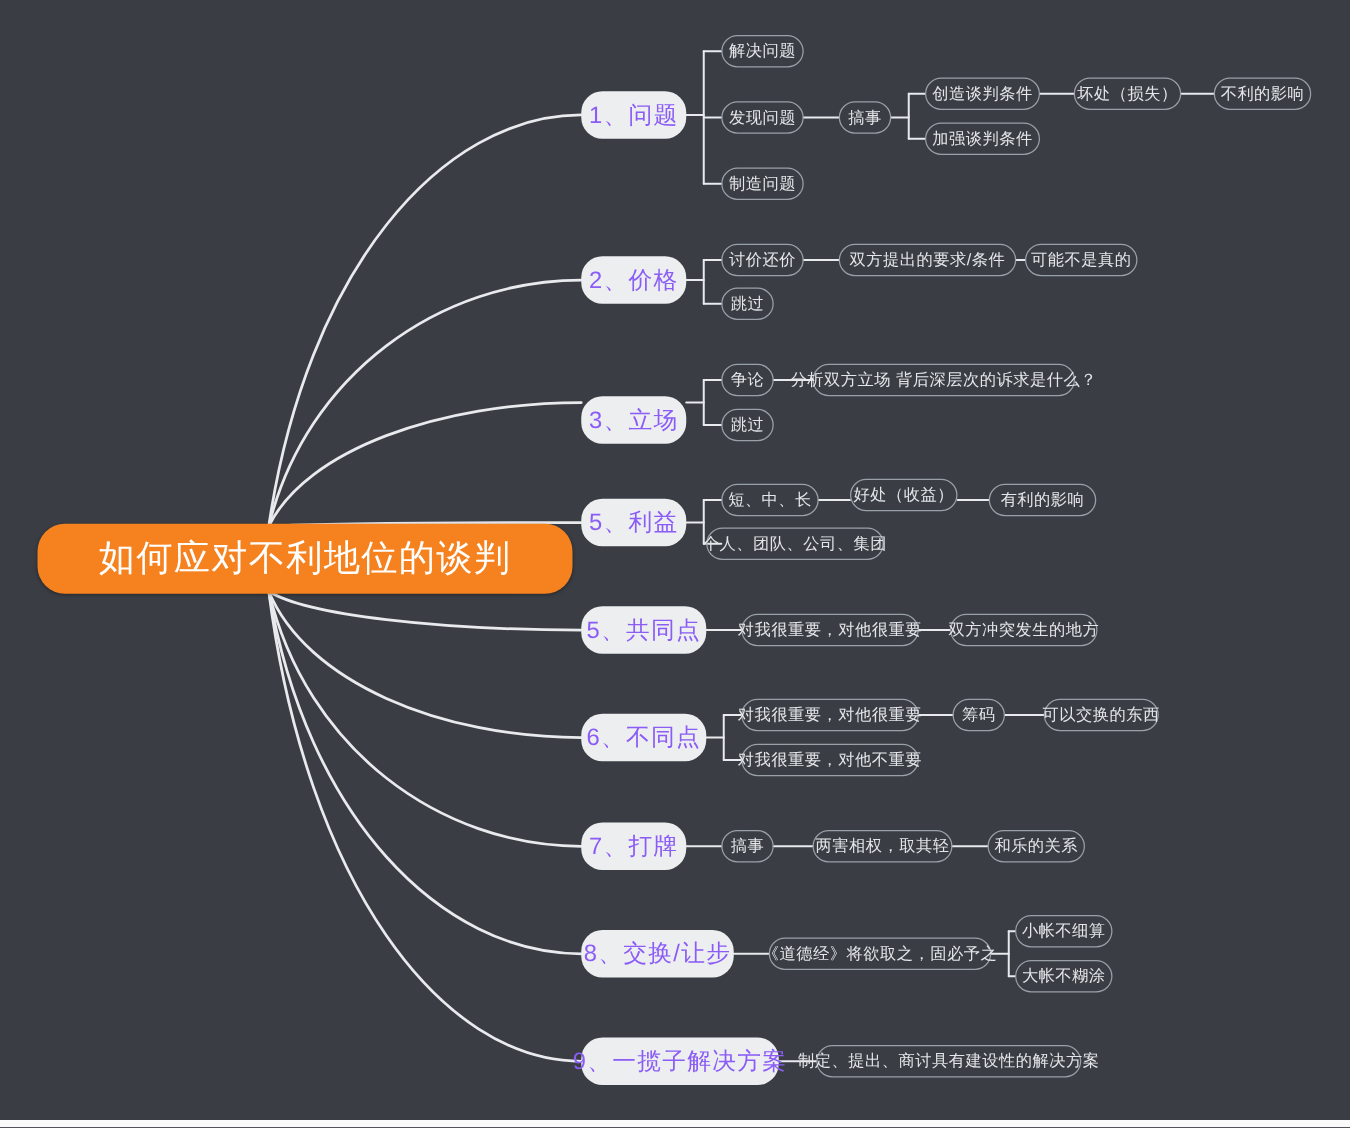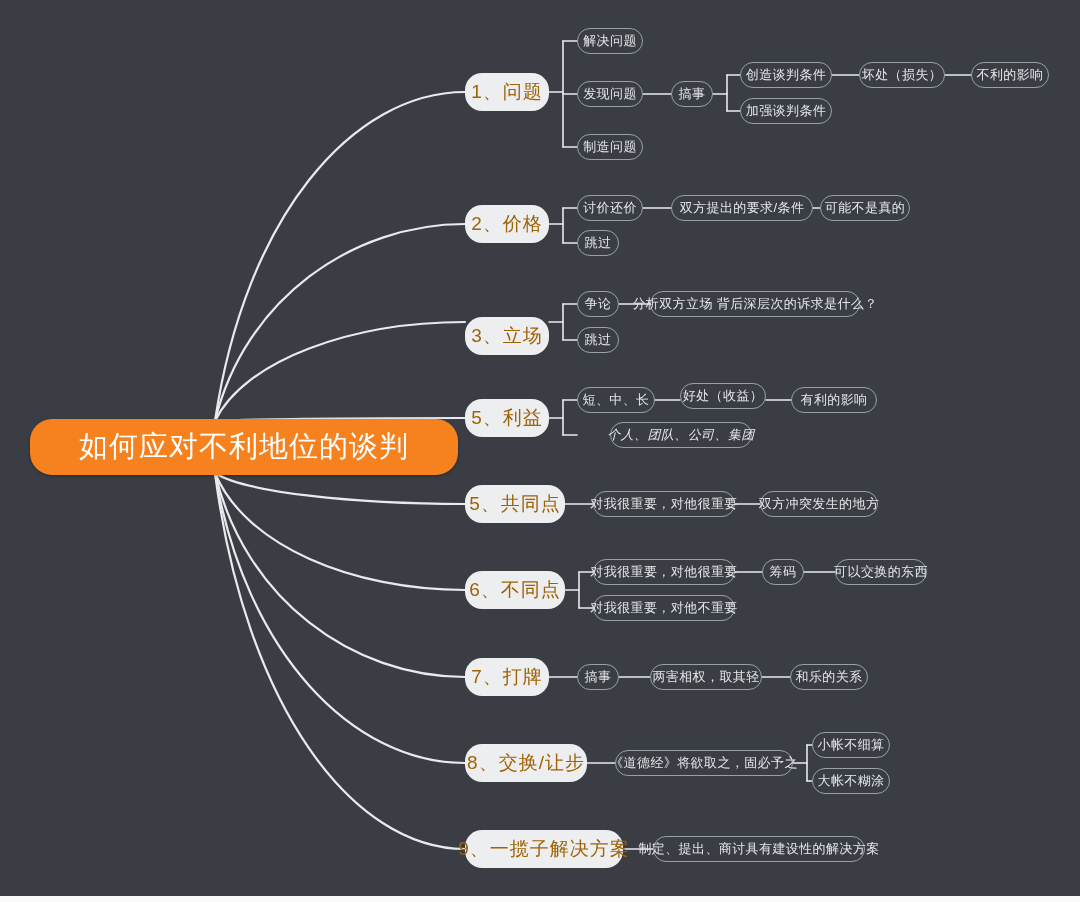--- a/index.html
+++ b/index.html
@@ -38,21 +38,21 @@
     border-radius: 22px;
     font-size: 29px;
     letter-spacing: 1px;
     padding: 0 22px;
     height: 56px;
     box-shadow: 0 1px 3px rgba(0,0,0,0.35);
   }
   
   .node.lvl1 {
     background: #eceef0;
-    color: #a16207;
+    color: #8b5cf6;
     border-radius: 17px;
     font-size: 19px;
     letter-spacing: 1px;
     padding: 0 17px;
     height: 38px;
   }
   
   .node.lvl2 {
     background: transparent;
     color: #e4e6e9;
@@ -150,21 +150,21 @@
       <div class="node lvl2" style="left: 820px; top: 208px; width: 90px;">可能不是真的</div>
       <div class="node lvl2" style="left: 577px; top: 243px; width: 42px;">跳过</div>
       <div class="node lvl1" style="left: 465px; top: 336px; width: 84px;">3、立场</div>
       <div class="node lvl2" style="left: 577px; top: 304px; width: 42px;">争论</div>
       <div class="node lvl2" style="left: 650px; top: 304px; width: 210px;">分析双方立场 背后深层次的诉求是什么？</div>
       <div class="node lvl2" style="left: 577px; top: 340px; width: 42px;">跳过</div>
       <div class="node lvl1" style="left: 465px; top: 418px; width: 84px;">5、利益</div>
       <div class="node lvl2" style="left: 577px; top: 400px; width: 78px;">短、中、长</div>
       <div class="node lvl2" style="left: 680px; top: 396px; width: 86px;">好处（收益）</div>
       <div class="node lvl2" style="left: 791px; top: 400px; width: 86px;">有利的影响</div>
-      <div class="node lvl2" style="left: 610px; top: 435px; width: 142px; font-style: italic;">个人、团队、公司、集团</div>
+      <div class="node lvl2" style="left: 565px; top: 435px; width: 142px;">个人、团队、公司、集团</div>
       <div class="node lvl1" style="left: 465px; top: 504px; width: 100px;">5、共同点</div>
       <div class="node lvl2" style="left: 593px; top: 504px; width: 142px;">对我很重要，对他很重要</div>
       <div class="node lvl2" style="left: 760px; top: 504px; width: 118px;">双方冲突发生的地方</div>
       <div class="node lvl1" style="left: 465px; top: 590px; width: 100px;">6、不同点</div>
       <div class="node lvl2" style="left: 593px; top: 572px; width: 142px;">对我很重要，对他很重要</div>
       <div class="node lvl2" style="left: 762px; top: 572px; width: 42px;">筹码</div>
       <div class="node lvl2" style="left: 835px; top: 572px; width: 92px;">可以交换的东西</div>
       <div class="node lvl2" style="left: 593px; top: 608px; width: 142px;">对我很重要，对他不重要</div>
       <div class="node lvl1" style="left: 465px; top: 677px; width: 84px;">7、打牌</div>
       <div class="node lvl2" style="left: 577px; top: 677px; width: 42px;">搞事</div>

